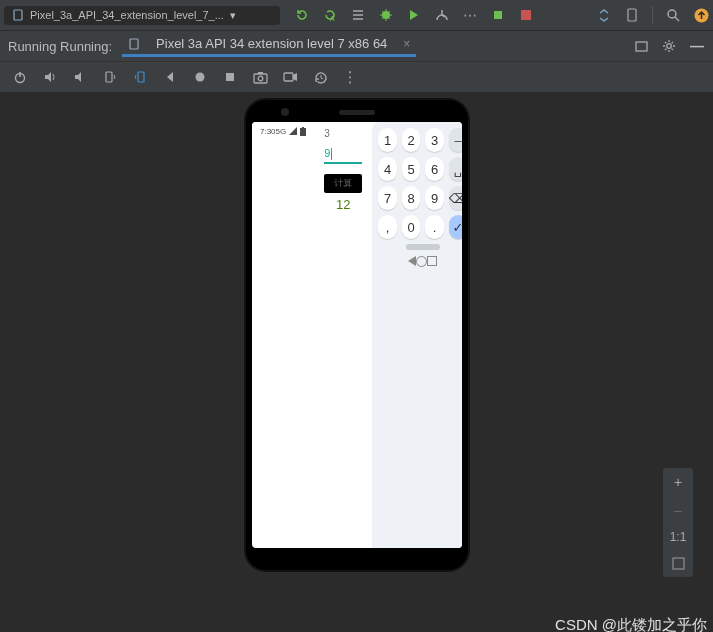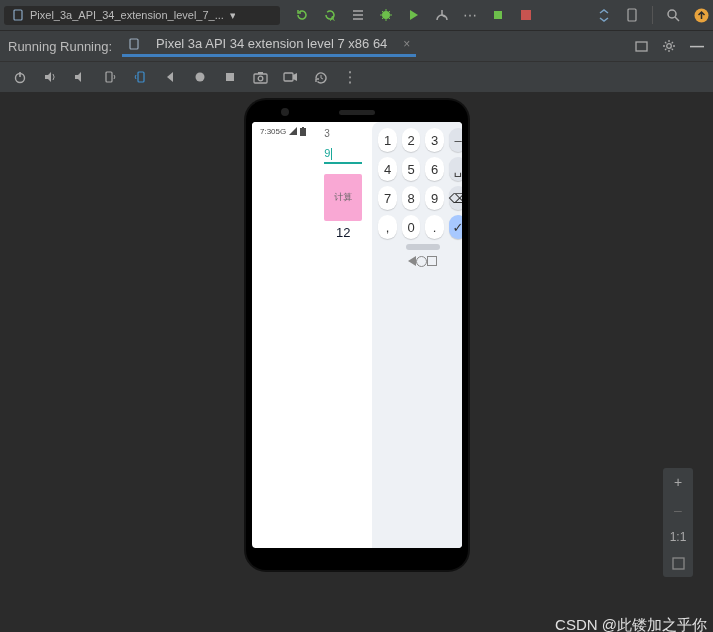--- a/index.html
+++ b/index.html
@@ -17,23 +17,23 @@
   .stage{position:relative;height:542px;background:#2b2b2b}
   .device{position:absolute;left:246px;top:7px;width:222px;height:470px;background:#000;border-radius:20px;box-shadow:0 0 0 2px #111}
   .speaker{position:absolute;top:10px;left:50%;transform:translateX(-50%);width:36px;height:5px;background:#222;border-radius:3px}
   .cam{position:absolute;top:8px;left:35px;width:8px;height:8px;background:#222;border-radius:50%}
   .screen{position:absolute;top:22px;left:6px;right:6px;bottom:22px;background:#fff;border-radius:4px;overflow:hidden;display:flex;flex-direction:row}
   .statusbar{height:18px;background:#fff;display:flex;align-items:center;justify-content:space-between;padding:0 8px;font-size:8px;color:#4a4a4a}
   .appbody{flex:0 0 auto;padding:6px 10px}
   .hint{font-size:10px;color:#6c6c6c}
   .edit{margin-top:8px;border-bottom:2px solid #1aa89a;font-size:11px;color:#1aa89a;padding-bottom:2px}
   .edit .cursor{display:inline-block;width:1px;height:12px;background:#1aa89a;margin-left:1px;vertical-align:middle}
-  .btncalc{display:inline-block;background:#f9a8d4;color:#666;font-size:9px;padding:17px 10px;border-radius:2px;margin:10px auto 4px}
+  .btncalc{display:inline-block;background:#000000;color:#666;font-size:9px;padding:3px 10px;border-radius:2px;margin:10px auto 4px}
   .center{ text-align:center }
-  .result{color:#0f172a;font-size:13px}
+  .result{color:#4d7c0f;font-size:13px}
   .spacer{flex:1}
   .kbd{background:#eef1f5;padding:6px 6px 2px;border-radius:8px 8px 0 0}
   .krow{display:flex;gap:5px;margin-bottom:5px}
   .key{flex:1;background:#fff;border-radius:16px;height:24px;display:flex;align-items:center;justify-content:center;font-size:13px;color:#333;box-shadow:0 1px 1px rgba(0,0,0,.15)}
   .key.alt{background:#dfe3ea;color:#444}
   .key.bk{background:#dfe3ea}
   .key.done{background:#a7c8ff}
   .khandle{height:6px;width:34px;background:#c9cdd4;border-radius:3px;margin:4px auto 2px}
   .nav{height:18px;display:flex;align-items:center;justify-content:space-around;padding:0 30px}
   .nav .d{width:8px;height:8px;border:1px solid #888}

